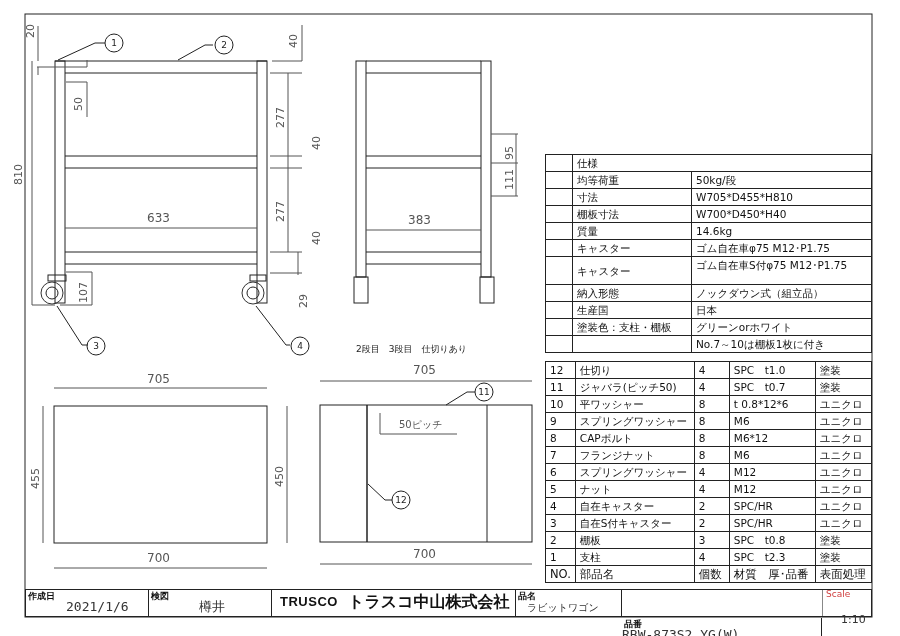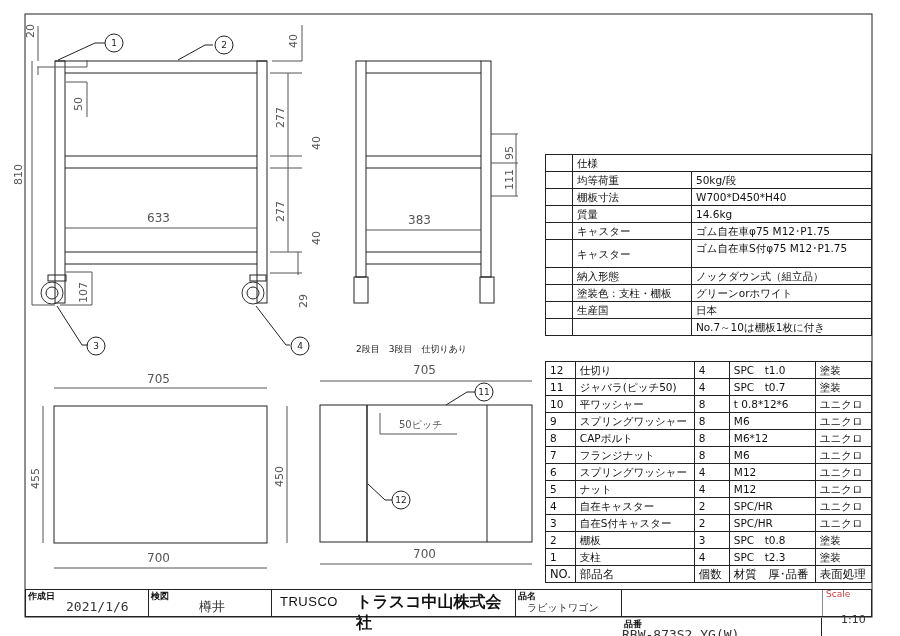--- a/index.html
+++ b/index.html
@@ -167,20 +167,25 @@
         <td></td>
         <td colspan="2">仕様</td>
       </tr>
   <tr>
         <td></td>
         <td>均等荷重</td>
         <td>50kg/段</td>
       </tr>
   <tr>
         <td></td>
+        <td>寸法</td>
+        <td>W705*D455*H810</td>
+      </tr>
+  <tr>
+        <td></td>
         <td>棚板寸法</td>
         <td>W700*D450*H40</td>
       </tr>
   <tr>
         <td></td>
         <td>質量</td>
         <td>14.6kg</td>
       </tr>
   <tr>
         <td></td>
@@ -192,27 +197,27 @@
         <td style="height:28px">キャスター</td>
         <td style="height:28px;vertical-align:top">ゴム自在車S付φ75 M12･P1.75</td>
       </tr>
   <tr>
         <td></td>
         <td>納入形態</td>
         <td>ノックダウン式（組立品）</td>
       </tr>
   <tr>
         <td></td>
+        <td>生産国</td>
+        <td>日本</td>
+      </tr>
+  <tr>
+        <td></td>
         <td>塗装色：支柱・棚板</td>
         <td>グリーンorホワイト</td>
-      </tr>
-  <tr>
-        <td></td>
-        <td>生産国</td>
-        <td>日本</td>
       </tr>
   <tr>
         <td></td>
         <td></td>
         <td>No.7～10は棚板1枚に付き</td>
       </tr>
 </tbody>
   </table>
 
 <table class="parts">
@@ -321,22 +326,22 @@
 <div class="tb">
   <div class="tbc" style="left:0;width:123px;">
     <span class="lbl">作成日</span>
     <span class="val" style="left:40px;top:9px;">2021/1/6</span>
   </div>
   <div class="tbc" style="left:123px;width:123px;">
     <span class="lbl">検図</span>
     <span class="val" style="left:50px;top:8px;font-family:Liberation Sans, sans-serif;">樽井</span>
   </div>
   <div class="tbc" style="left:246px;width:244px;">
-    <span style="position:absolute;left:8px;top:4px;font-size:13px;font-weight:normal;font-family:'Liberation Sans',sans-serif;letter-spacing:0.5px;">TRUSCO</span>
-    <span style="position:absolute;left:76px;top:2px;font-size:16px;font-weight:bold;margin-left:8px;">トラスコ中山株式会社</span>
+    <span style="position:absolute;left:8px;top:4px;font-size:13px;font-weight:bold;font-family:'Liberation Sans',sans-serif;letter-spacing:0.5px;">TRUSCO</span>
+    <span style="position:absolute;left:76px;top:2px;font-size:16px;font-weight:bold;">トラスコ中山株式会社</span>
   </div>
   <div class="tbc" style="left:490px;width:106px;">
     <span class="lbl">品名</span>
     <span style="position:absolute;left:11px;top:11px;font-size:10px;color:#333;">ラビットワゴン</span>
   </div>
   <div class="tbc" style="left:596px;width:200px;margin-top:28px;">
     <span class="lbl">品番</span>
     <span class="val" style="left:0px;top:9px;font-size:13px;">RBW-873S2 YG(W)</span>
   </div>
   <div class="tbc" style="left:796px;width:50px;border-right:none;border-left:1px solid #888;padding-left:14px;">

